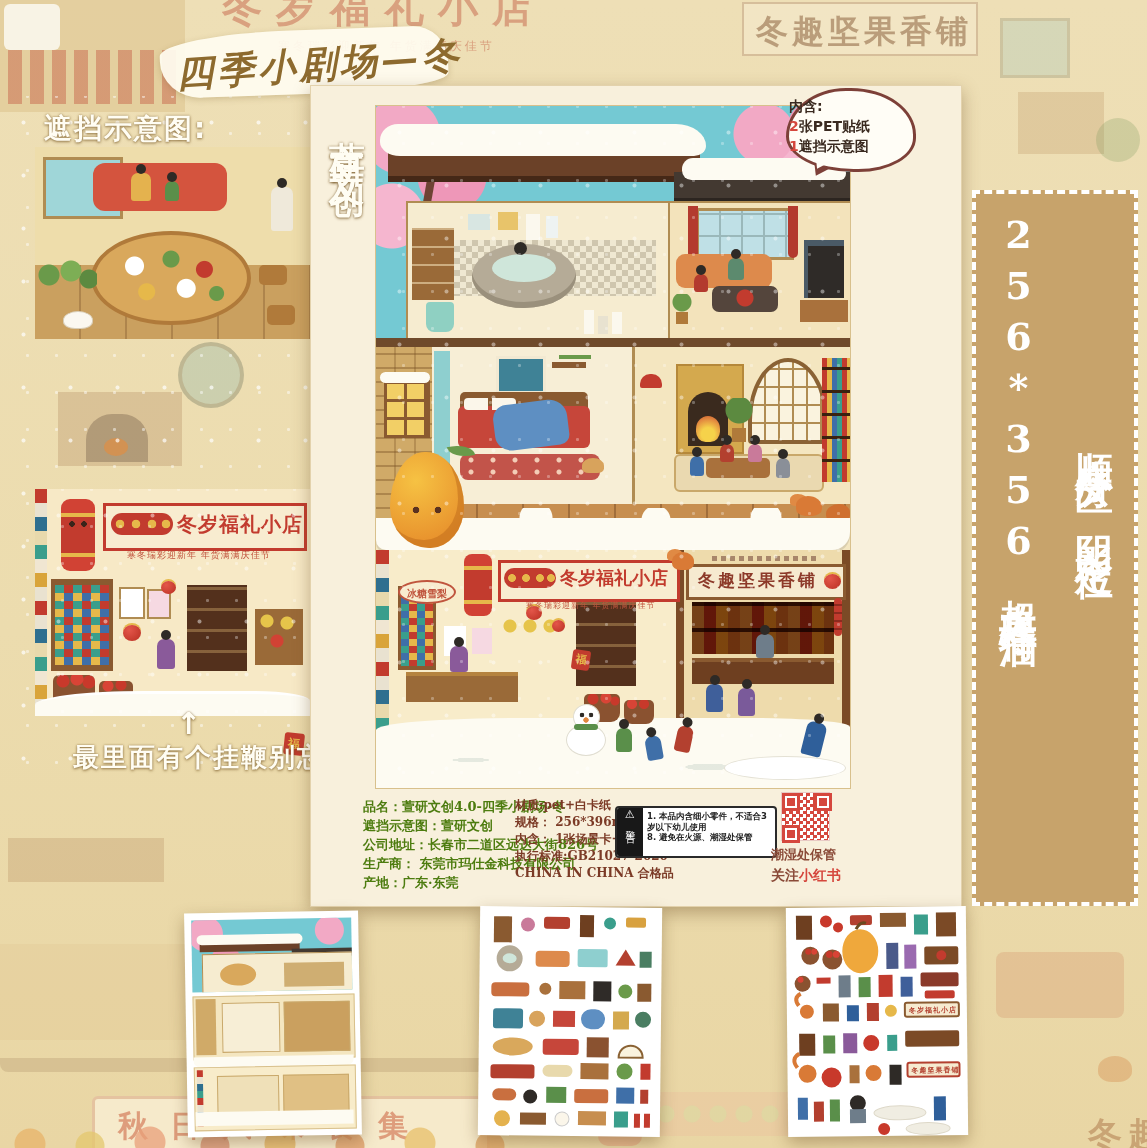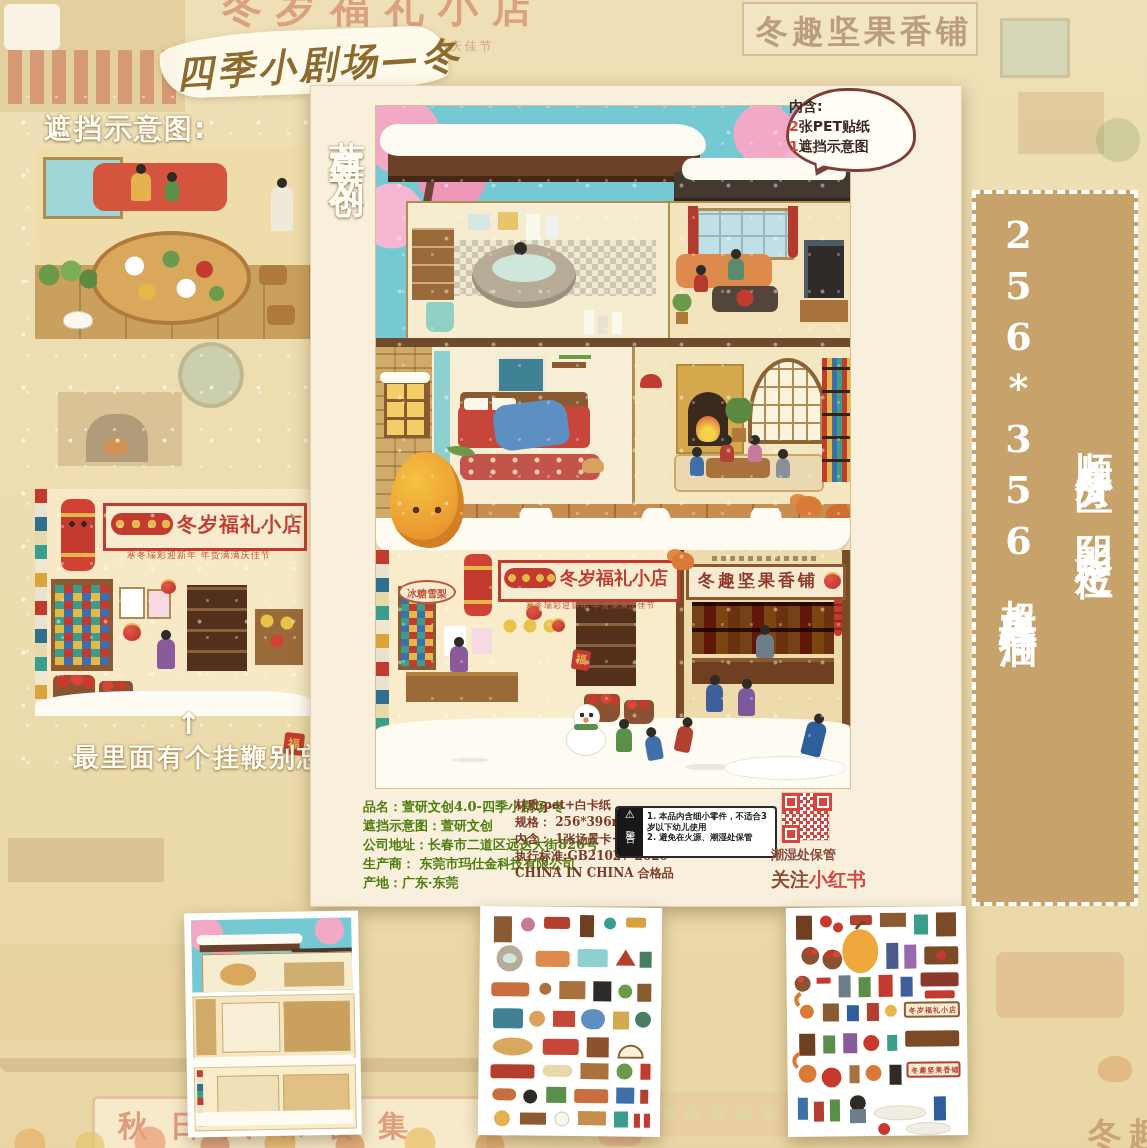--- a/index.html
+++ b/index.html
@@ -230,30 +230,30 @@
       <div>CHINA IN CHINA 合格品</div>
     </div>
 
     <div class="a" style="left:304px;top:720px;width:158px;height:48px;background:#ffffff;border:2px solid #2a2a2a;border-radius:4px;overflow:hidden;">
       <div class="a" style="left:0;top:0;width:26px;height:48px;background:#181818;text-align:center;">
         <div style="color:#ffffff;font-size:11px;line-height:14px;">⚠</div>
         <div class="vtext" style="color:#ffffff;font-size:10px;letter-spacing:3px;margin:0 auto;">警告</div>
       </div>
       <div class="a" style="left:30px;top:3px;width:126px;font-size:8.5px;line-height:10.5px;color:#222222;font-weight:bold;">
         <div>1. 本品内含细小零件，不适合3岁以下幼儿使用</div>
-        <div>2. 避免在火源、潮湿处保管</div>
+        <div>8. 避免在火源、潮湿处保管</div>
       </div>
     </div>
 
     <div class="a" style="left:470px;top:706px;width:47px;height:47px;background:#ffffff;background-image:repeating-conic-gradient(#d5473d 0 25%,#ffffff 0 50%);background-size:7px 7px;border:1px solid #e8c9c4;"></div>
     <div class="a" style="left:471px;top:707px;width:12px;height:12px;border:3px solid #d5473d;background:#fff;box-shadow:inset 0 0 0 2px #fff,inset 0 0 0 6px #d5473d;"></div>
     <div class="a" style="left:503px;top:707px;width:12px;height:12px;border:3px solid #d5473d;background:#fff;box-shadow:inset 0 0 0 2px #fff,inset 0 0 0 6px #d5473d;"></div>
     <div class="a" style="left:471px;top:739px;width:12px;height:12px;border:3px solid #d5473d;background:#fff;box-shadow:inset 0 0 0 2px #fff,inset 0 0 0 6px #d5473d;"></div>
     <div class="a serif" style="left:460px;top:760px;font-size:13px;font-weight:bold;color:#8a4a38;white-space:nowrap;">潮湿处保管</div>
-    <div class="a serif" style="left:460px;top:781px;font-size:19px;font-weight:bold;color:#8a4a38;white-space:nowrap;"><span>关注</span><span style="color:#d5473d;">小红书</span></div>
+    <div class="a serif" style="left:460px;top:781px;font-size:14px;font-weight:bold;color:#8a4a38;white-space:nowrap;"><span>关注</span><span style="color:#d5473d;">小红书</span></div>
   </div>
 
   <div class="a" style="left:786px;top:88px;width:124px;height:78px;background:#fffdf6;border:3px solid #7d4038;border-radius:48% 52% 46% 54%/60% 58% 42% 44%;z-index:8;text-align:left;">
     <div style="font-size:14px;font-weight:bold;color:#3a2a20;margin-top:7px;">内含:</div>
     <div style="font-size:14px;font-weight:bold;color:#3a2a20;line-height:20px;"><span style="color:#d5473d;">2</span><span>张PET贴纸</span></div>
     <div style="font-size:14px;font-weight:bold;color:#3a2a20;line-height:20px;"><span style="color:#d5473d;">1</span><span>遮挡示意图</span></div>
   </div>
   <div class="a" style="left:806px;top:160px;width:0;height:0;border:11px solid transparent;border-top:16px solid #7d4038;transform:rotate(28deg);z-index:7;"></div>
   <div class="a" style="left:810px;top:157px;width:0;height:0;border:8px solid transparent;border-top:12px solid #fffdf6;transform:rotate(28deg);z-index:9;"></div>
 

